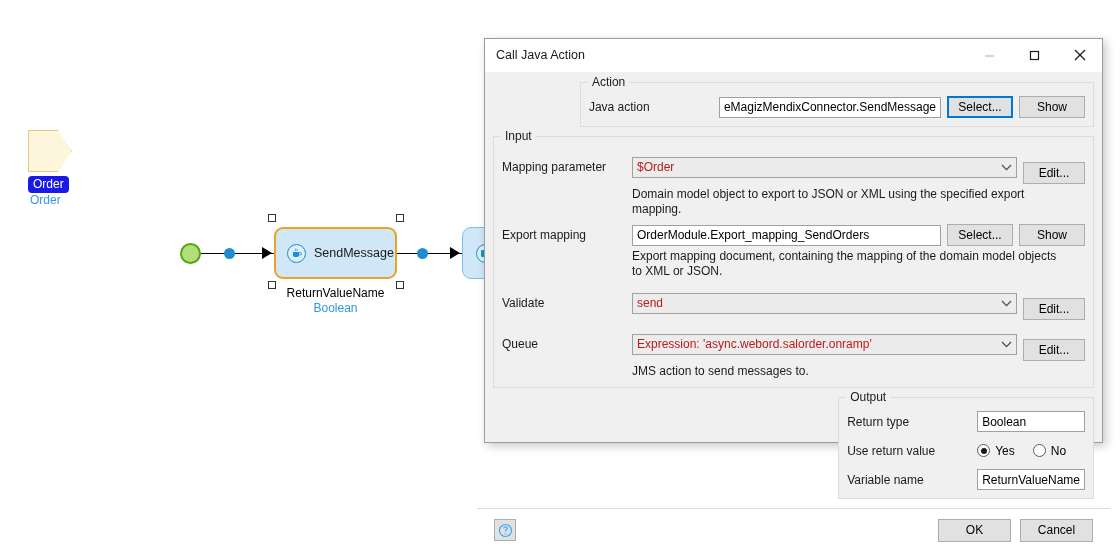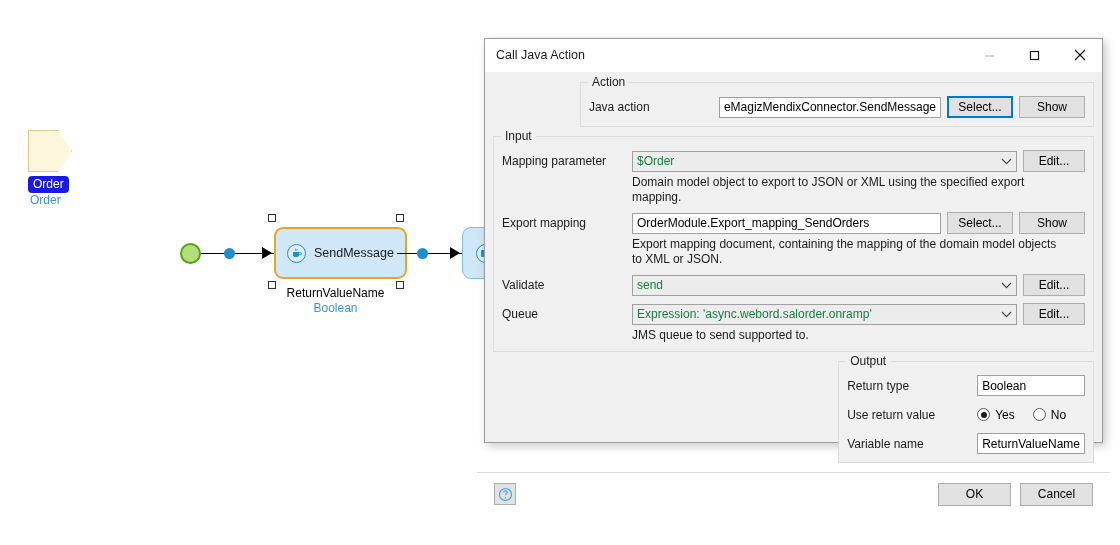--- a/index.html
+++ b/index.html
@@ -68,21 +68,21 @@
     position: absolute;
     width: 0; height: 0;
     border-top: 6px solid transparent;
     border-bottom: 6px solid transparent;
     border-left: 10px solid #000000;
   }
 
   
   .activity {
     position: absolute; left: 274px; top: 227px;
-    width: 133px; height: 52px;
+    width: 123px; height: 52px;
     background: #cfe7f7;
     border: 2px solid #e8a422;
     border-radius: 9px;
     display: flex; align-items: center;
     padding-left: 11px;
     gap: 8px;
   }
   .java-icon {
     width: 19px; height: 19px; border-radius: 50%;
     border: 1.6px solid #1d8fd1;
@@ -199,21 +199,21 @@
     font-size: 12px; color: #000000;
     overflow: hidden;
     white-space: nowrap;
   }
   .combo {
     height: 21px;
     background: #ececec;
     border: 1px solid #a0a0a0;
     display: flex; align-items: center;
     padding: 0 0 0 4px;
-    font-size: 12px; color: #15803d;
+    font-size: 12px; color: #b91c1c;
     position: relative;
     white-space: nowrap;
     overflow: hidden;
   }
   .combo .cval { flex: 1 1 auto; overflow: hidden; }
   .combo .chev {
     width: 20px; flex: 0 0 20px;
     display: flex; align-items: center; justify-content: center;
   }
 
@@ -223,21 +223,21 @@
     background: #e1e1e1;
     border: 1px solid #adadad;
     font-size: 12px; color: #000000;
     display: flex; align-items: center; justify-content: center;
     flex: 0 0 auto;
   }
   .btn.focused {
     border: 2px solid #0078d7;
     background: #e1e1e1;
   }
-  .btn.edit { min-width: 62px; }
+  .btn.edit { min-width: 62px; margin-top: 12px; }
 
   .hint {
     font-size: 12px; color: #1b1b1b;
     margin: 3px 16px 0 130px;
     line-height: 15px;
   }
 
   
   .radio-row { display: flex; align-items: center; gap: 7px; }
   .radio {
@@ -400,21 +400,21 @@
         <span class="combo" style="flex:1 1 auto; margin-right:6px;">
           <span class="cval">Expression: 'async.webord.salorder.onramp'</span>
           <span class="chev">
             <svg width="11" height="7" viewBox="0 0 11 7">
                 <polyline points="1,1 5.5,5.6 10,1" fill="none" stroke="#4a4a4a" stroke-width="1.2"></polyline>
               </svg>
           </span>
         </span>
         <span class="btn edit">Edit...</span>
       </div>
-      <div class="hint">JMS queue to send supported to.</div>
+      <div class="hint">JMS action to send messages to.</div>
     </div>
 
     <div class="group output">
       <span class="legend">Output</span>
 
       <div class="row">
         <span class="lbl">Return type</span>
         <span class="textbox" style="flex:1 1 auto;">Boolean</span>
       </div>
 

